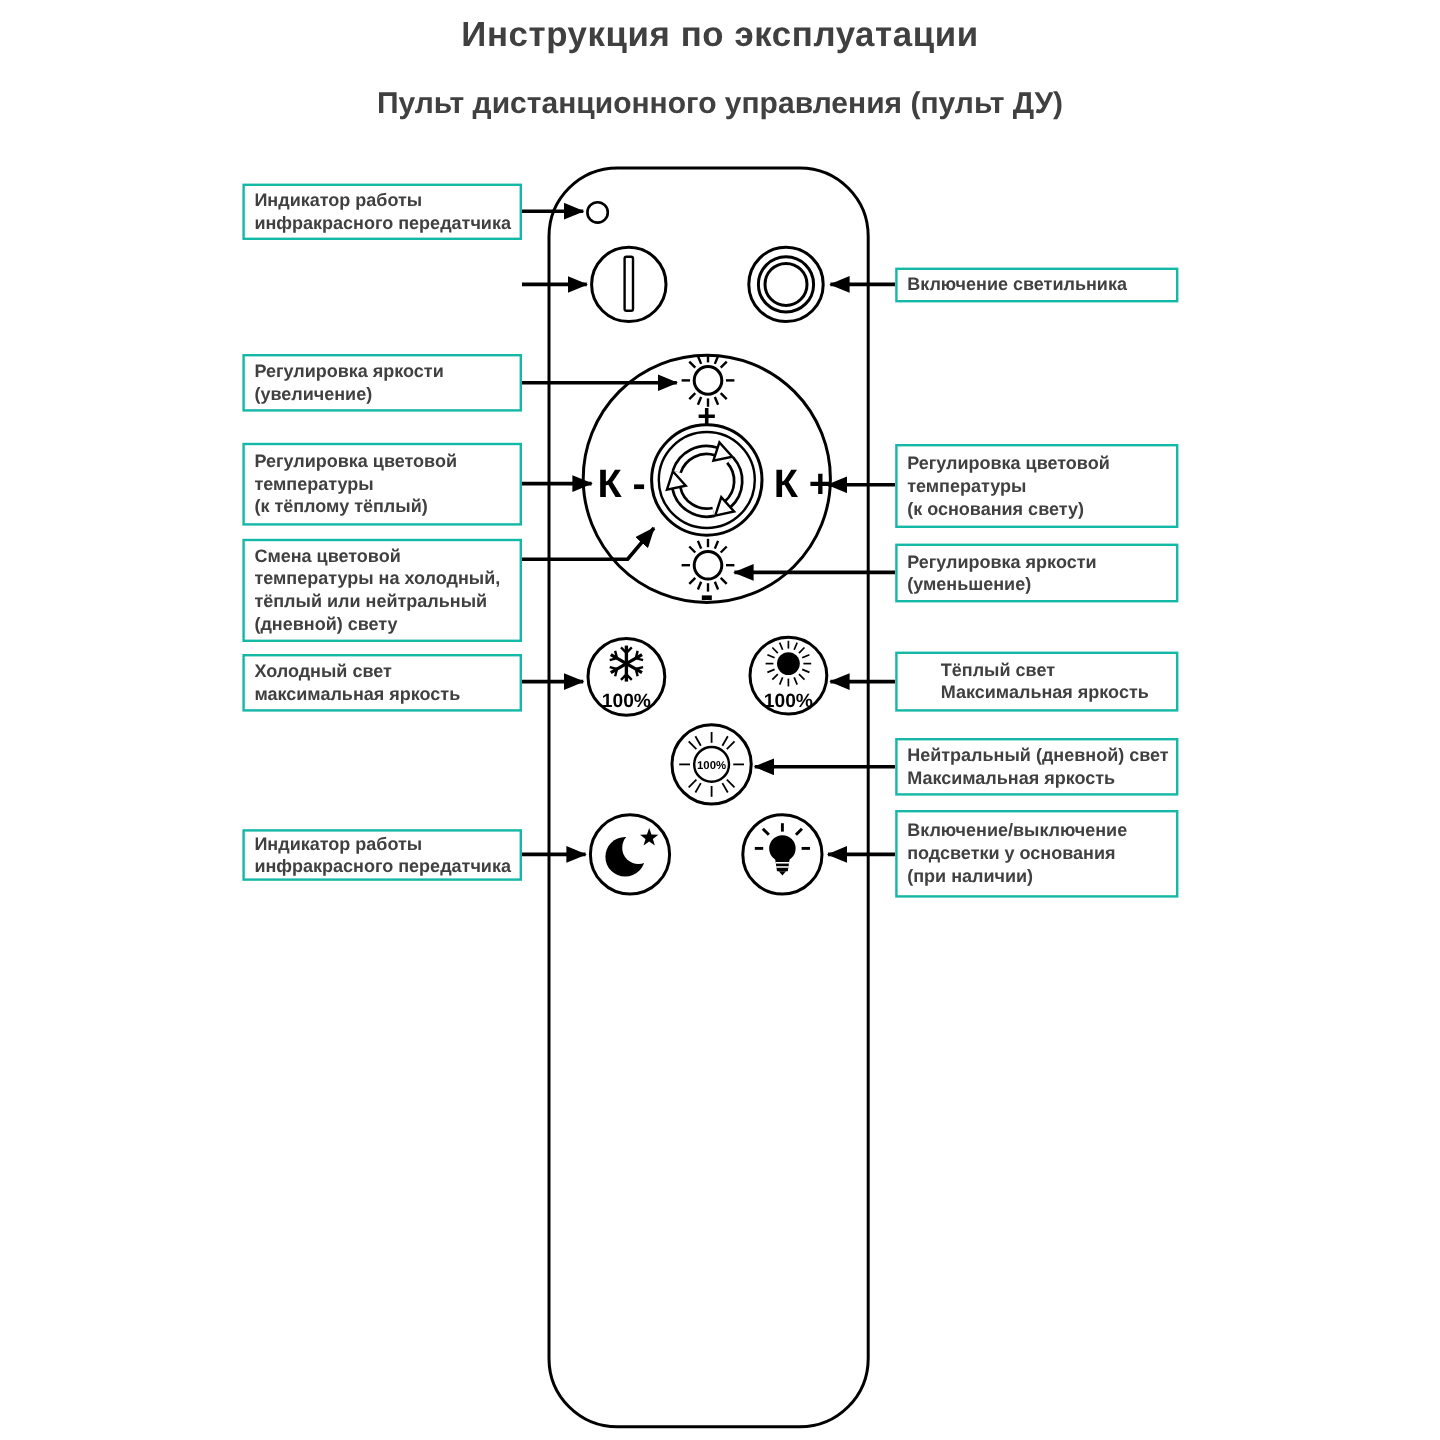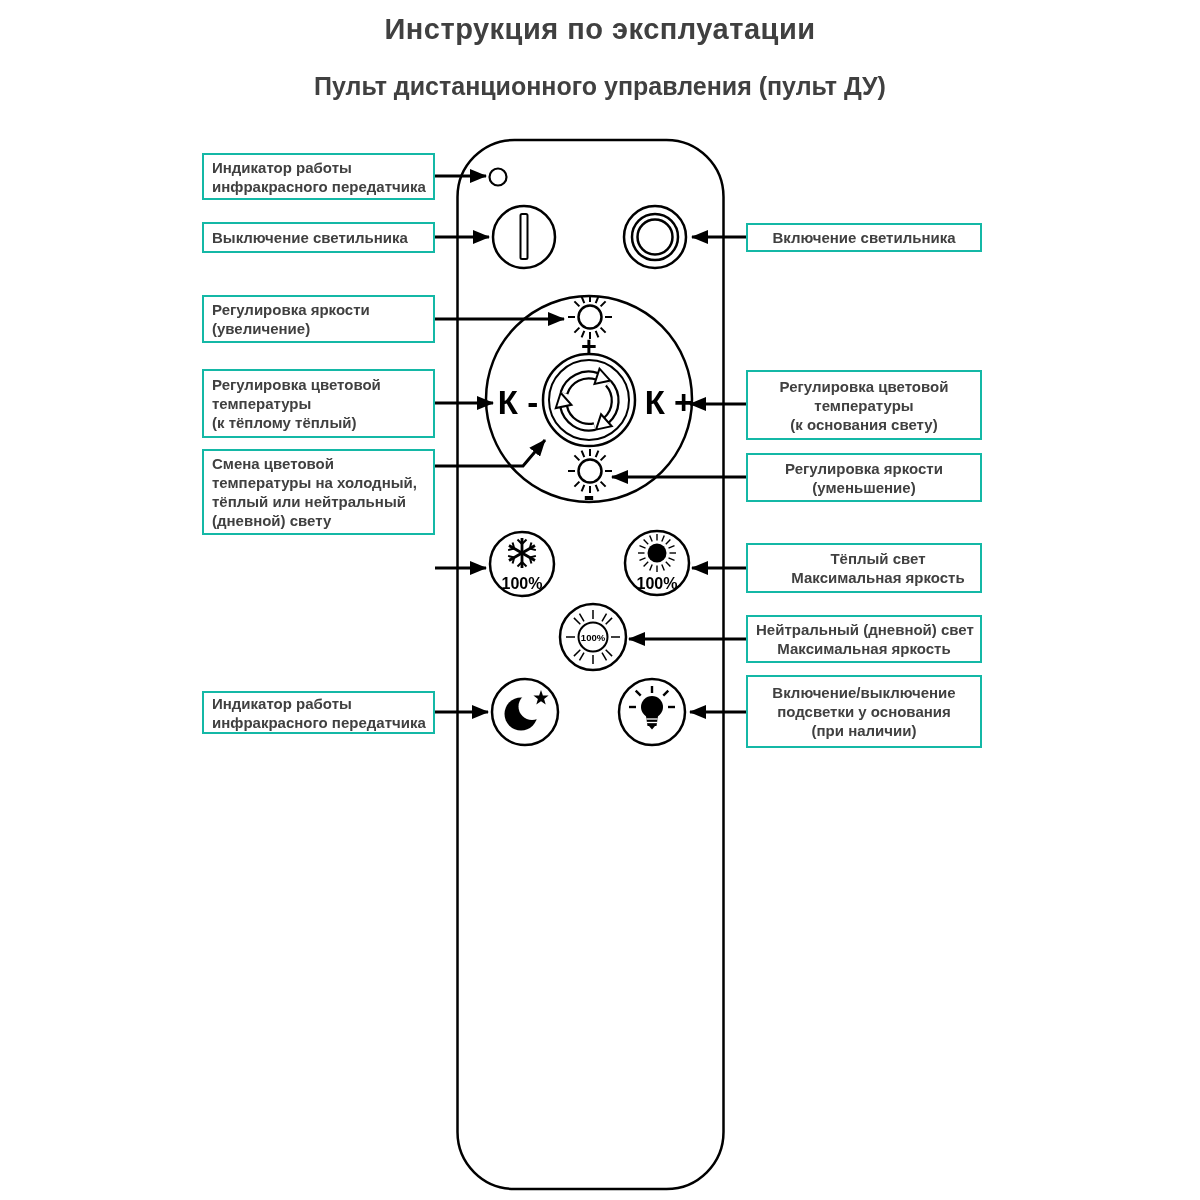--- a/index.html
+++ b/index.html
@@ -14,21 +14,21 @@
   .subtitle{
     position:absolute;left:0;top:72px;width:1200px;text-align:center;
     font-size:25px;font-weight:bold;
   }
   .callout{
     position:absolute;box-sizing:border-box;border:2px solid #14b8a6;background:#fff;
     display:flex;flex-direction:column;justify-content:center;
     font-size:15px;font-weight:bold;line-height:19px;padding:3px 8px;white-space:nowrap;
   }
   .callout.left{left:202px;width:233px;text-align:left;}
-  .callout.right{left:746px;width:236px;text-align:center;}
+  .callout.right{left:746px;width:236px;text-align:left;}
   svg{position:absolute;left:0;top:0;}
   .ln{stroke:#000;fill:none;}
   .arrow{stroke:#000;stroke-width:3;fill:none;}
   svg text{font-family:"Liberation Sans",sans-serif;font-weight:bold;fill:#000;}
 </style>
 </head>
 <body>
 
 <div id="canvas">
 
@@ -239,38 +239,39 @@
       <line class="arrow" x1="746" y1="568" x2="692" y2="568" marker-end="url(#ah)"></line>
       <line class="arrow" x1="746" y1="639" x2="629" y2="639" marker-end="url(#ah)"></line>
       <line class="arrow" x1="746" y1="712" x2="690" y2="712" marker-end="url(#ah)"></line>
     </g>
   </svg>
 
   <div class="callout left" style="top:153px;height:47px;">
     <div>Индикатор работы</div>
     <div>инфракрасного передатчика</div>
   </div>
-  <div class="callout left" style="top:222px;height:31px;">
-    <div>Выключение светильника</div>
-  </div>
   <div class="callout left" style="top:295px;height:48px;">
     <div>Регулировка яркости</div>
     <div>(увеличение)</div>
   </div>
   <div class="callout left" style="top:369px;height:69px;">
     <div>Регулировка цветовой</div>
     <div>температуры</div>
     <div>(к тёплому тёплый)</div>
   </div>
   <div class="callout left" style="top:449px;height:86px;">
     <div>Смена цветовой</div>
     <div>температуры на холодный,</div>
     <div>тёплый или нейтральный</div>
     <div>(дневной) свету</div>
   </div>
+  <div class="callout left" style="top:545px;height:48px;">
+    <div>Холодный свет</div>
+    <div>максимальная яркость</div>
+  </div>
   <div class="callout left" style="top:691px;height:43px;">
     <div>Индикатор работы</div>
     <div>инфракрасного передатчика</div>
   </div>
 
   <div class="callout right" style="top:223px;height:29px;">
     <div>Включение светильника</div>
   </div>
   <div class="callout right" style="top:370px;height:70px;">
     <div>Регулировка цветовой</div>

